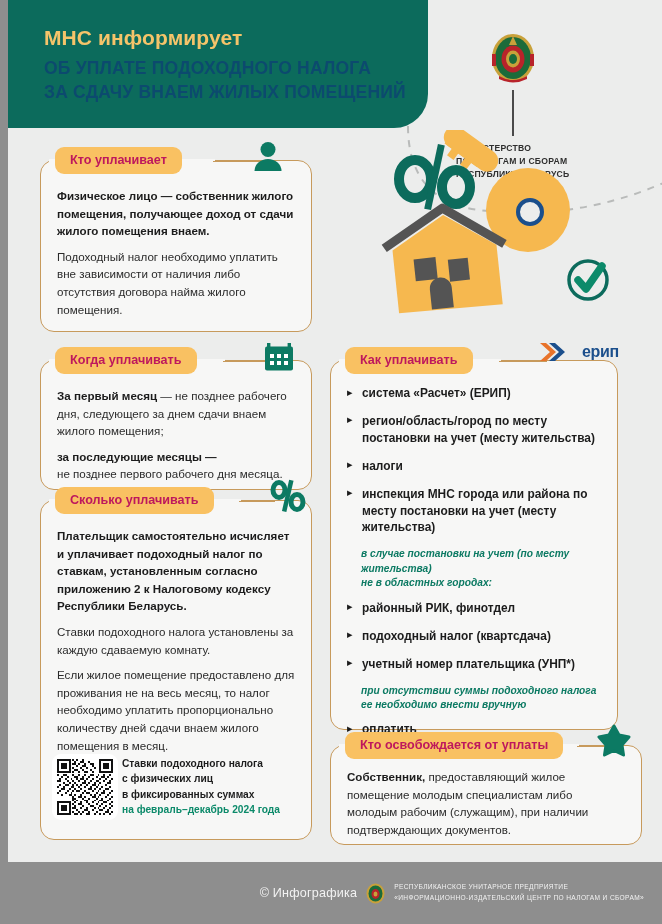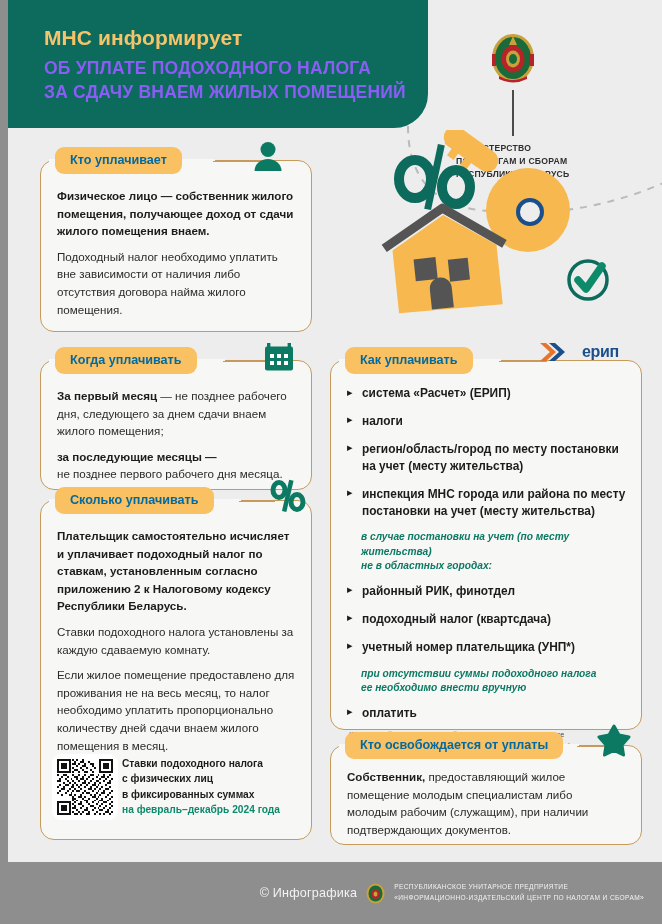--- a/index.html
+++ b/index.html
@@ -36,21 +36,21 @@
   .header-titles {
     position: absolute; left: 36px; top: 26px; width: 380px;
   }
   .title-main {
     font-size: 21px; font-weight: bold; color: #f5c46a;
     letter-spacing: .1px; line-height: 1.15;
     font-family: "Liberation Sans", sans-serif;
   }
   .title-sub {
     margin-top: 7px;
-    font-size: 17.5px; font-weight: bold; color: #8b5cf6;
+    font-size: 17.5px; font-weight: bold; color: #0c4a6e;
     line-height: 1.3; letter-spacing: .2px;
     text-transform: uppercase;
     font-family: "Liberation Sans", sans-serif;
   }
   .ministry {
     position: absolute; left: 448px; top: 32px;
     display: flex; align-items: center; gap: 6px; flex-direction: column;
   }
   .emblem { width: 46px; height: 52px; flex: 0 0 auto; }
   .ministry-divider {
@@ -72,21 +72,21 @@
   .card {
     position: absolute;
     background: #f7f7f6;
     border: 1.6px solid #c79a5c;
     border-radius: 14px;
   }
   .card-inner { padding: 26px 16px 20px 16px; }
   .card-badge {
     position: absolute; top: -14px; left: 14px;
     background: #f9c162;
-    color: #0369a1;
+    color: #be185d;
     font-size: 12.6px; font-weight: bold;
     padding: 6px 15px 7px 15px;
     border-radius: 9px;
     white-space: nowrap;
     z-index: 4;
   }
   
   .badge-mask {
     position: absolute; top: -2px; left: 8px;
     height: 4px; background: #f7f7f6; z-index: 3;
@@ -486,37 +486,37 @@
         </svg>
       </div>
       <div class="qr-text">
         <div>Ставки подоходного налога</div>
         <div>с физических лиц</div>
         <div>в фиксированных суммах</div>
         <div class="green">на февраль–декабрь 2024 года</div>
       </div>
     </div>
 
-    <div class="card" style="left:322px; top:360px; width:312px; height:370px;">
+    <div class="card" style="left:322px; top:360px; width:288px; height:370px;">
       <div class="badge-mask" style="width:162px;"></div>
       <div class="badge-line" style="left:168px; width:48px;"></div>
       <div class="card-badge">Как уплачивать</div>
       <div class="badge-icon" style="left:208px; top:-21px; display:flex; align-items:center; gap:13px;">
         <svg width="30" height="24" viewBox="0 0 30 24">
           <path d="M1 3 L11 12 L1 21 L7 21 L17 12 L7 3 Z" fill="#e8732a"></path>
           <path d="M10 3 L20 12 L10 21 L16 21 L26 12 L16 3 Z" fill="#1b4f8c"></path>
         </svg>
         <span style="font-size:16px; font-weight:bold; color:#1b4f8c; letter-spacing:-.3px;">ерип</span>
       </div>
 
       <div class="card-inner" style="padding:24px 14px 10px 16px;">
         <ul class="bullets">
           <li>система «Расчет» (ЕРИП)</li>
+          <li>регион/область/город по месту постановки на учет (месту жительства)</li>
           <li>налоги</li>
-          <li>регион/область/город по месту постановки на учет (месту жительства)</li>
           <li>инспекция МНС города или района по месту постановки на учет (месту жительства)</li>
         </ul>
         <p class="note">
           <span>в случае постановки на учет (по месту жительства)</span><br>
           <span>не в областных городах:</span>
         </p>
         <ul class="bullets">
           <li>районный РИК, финотдел</li>
           <li>подоходный налог (квартсдача)</li>
           <li>учетный номер плательщика (УНП*)</li>

